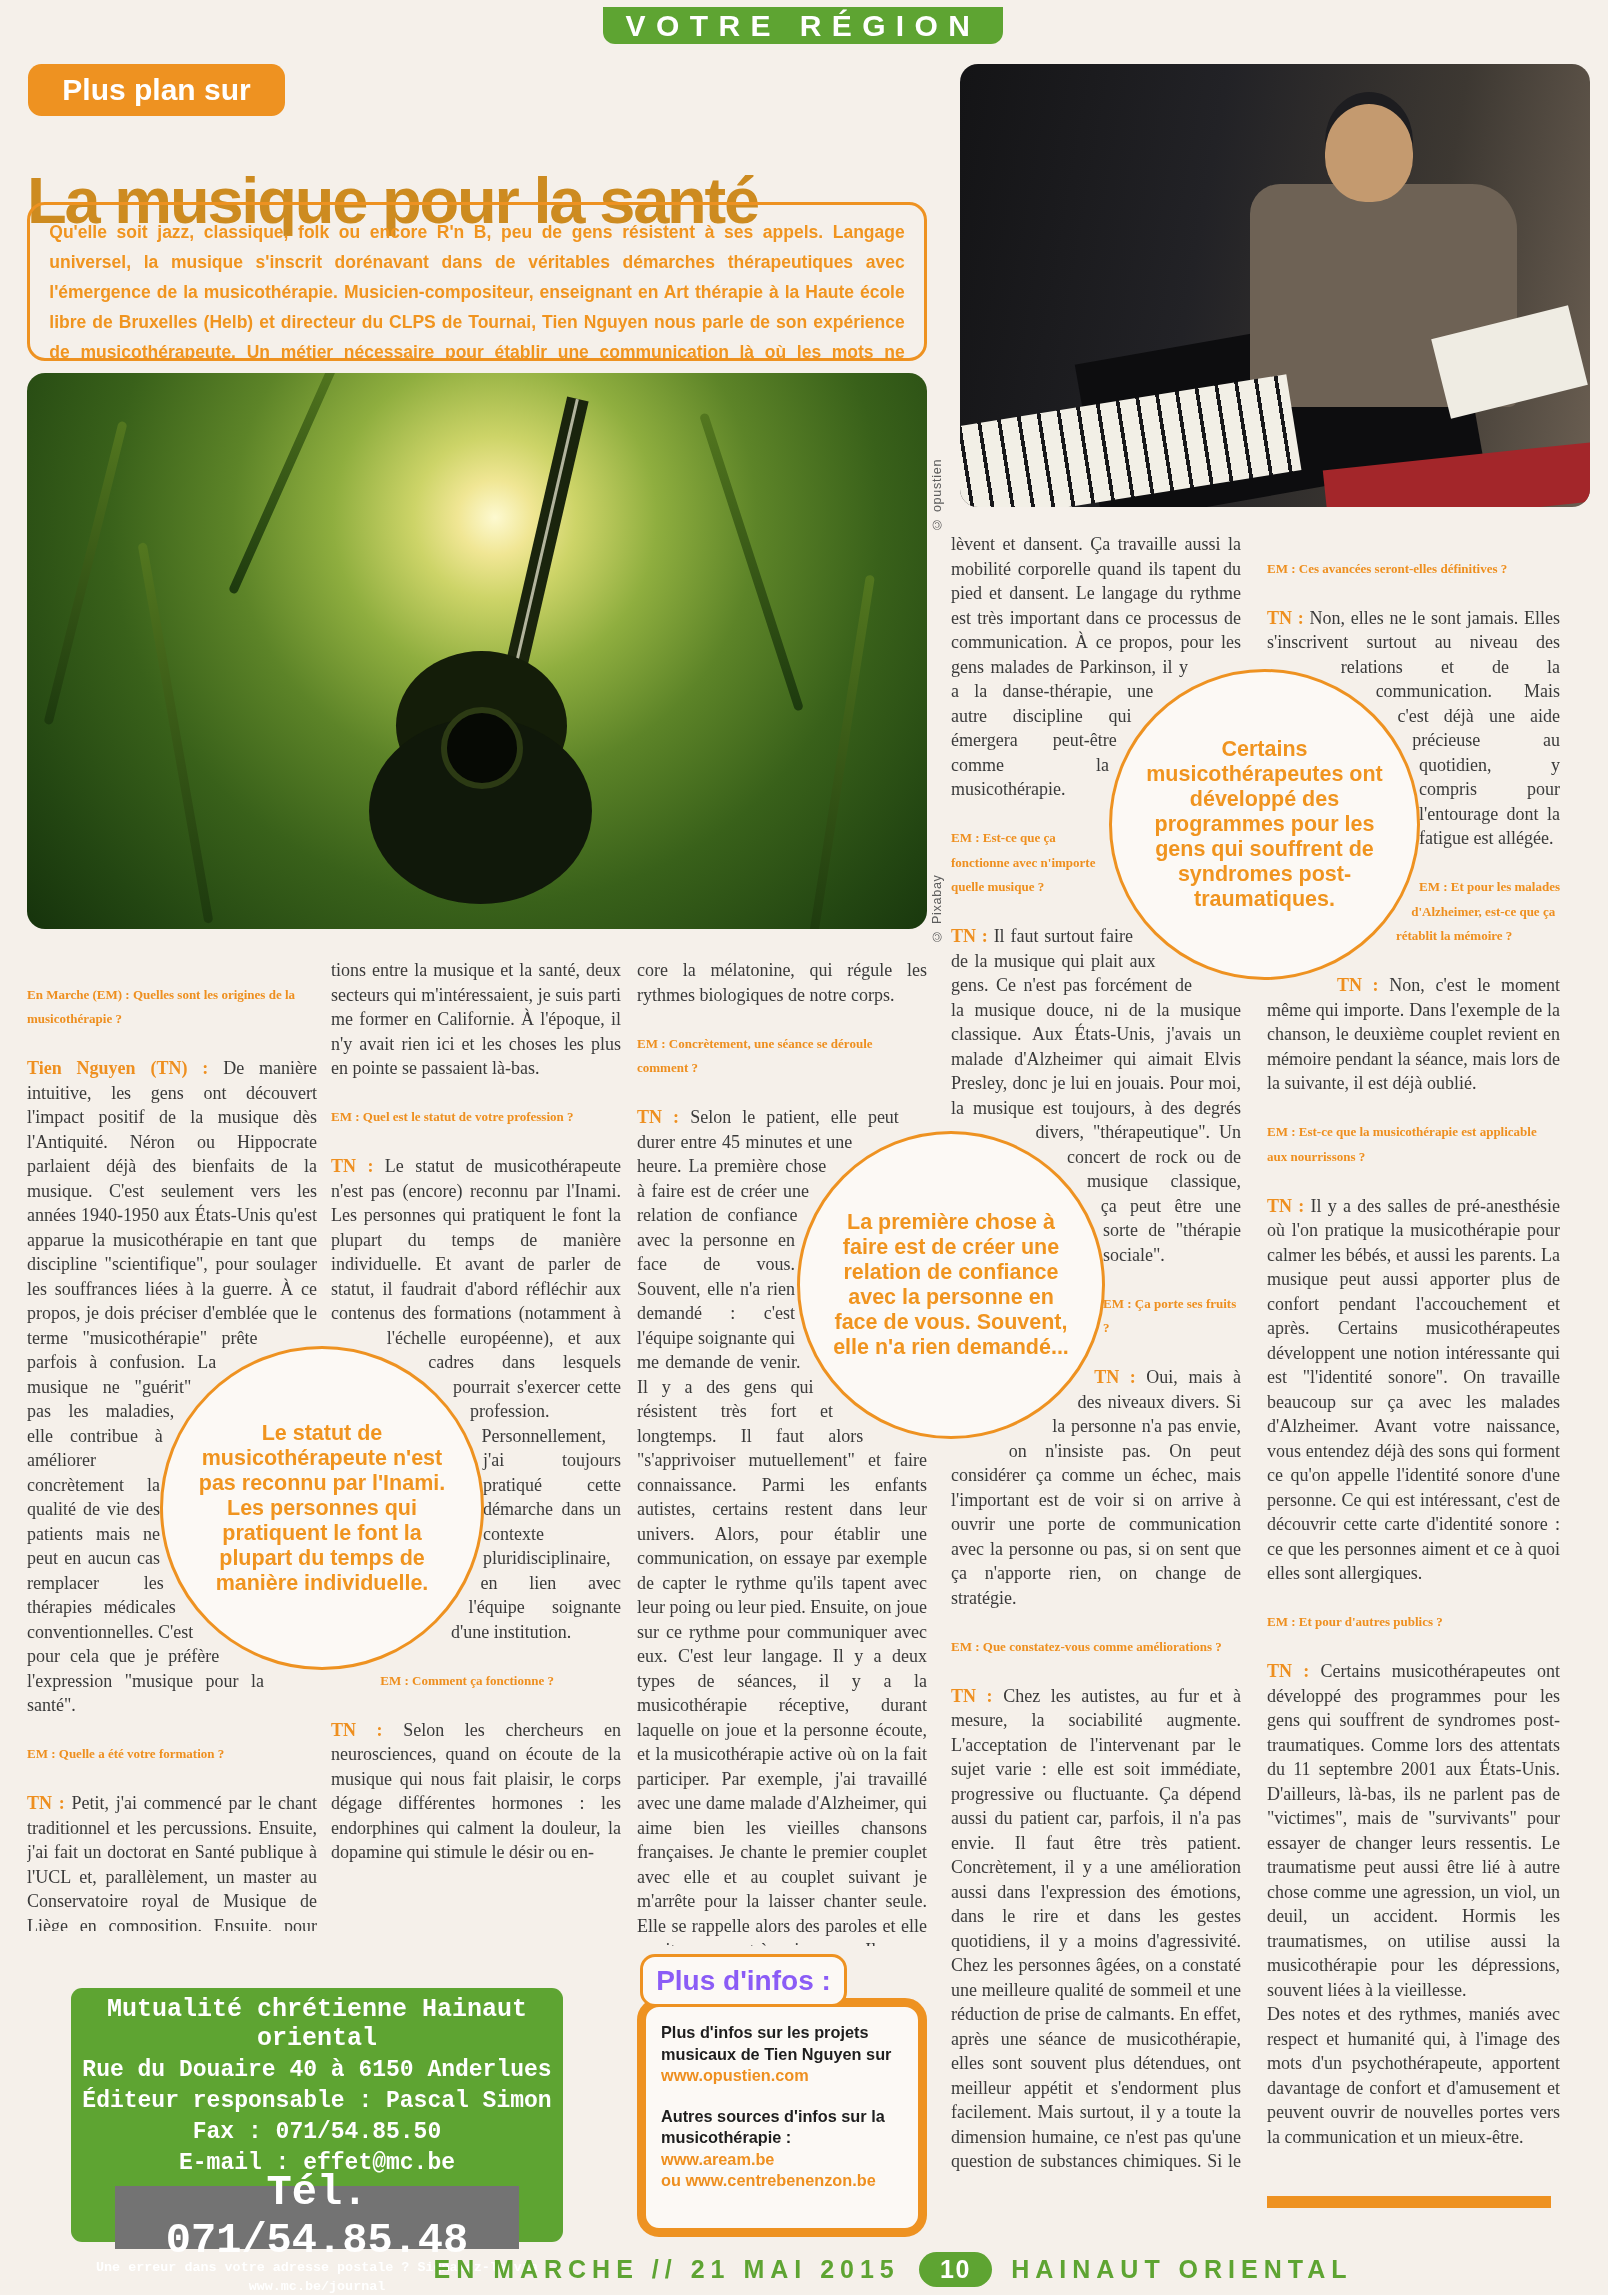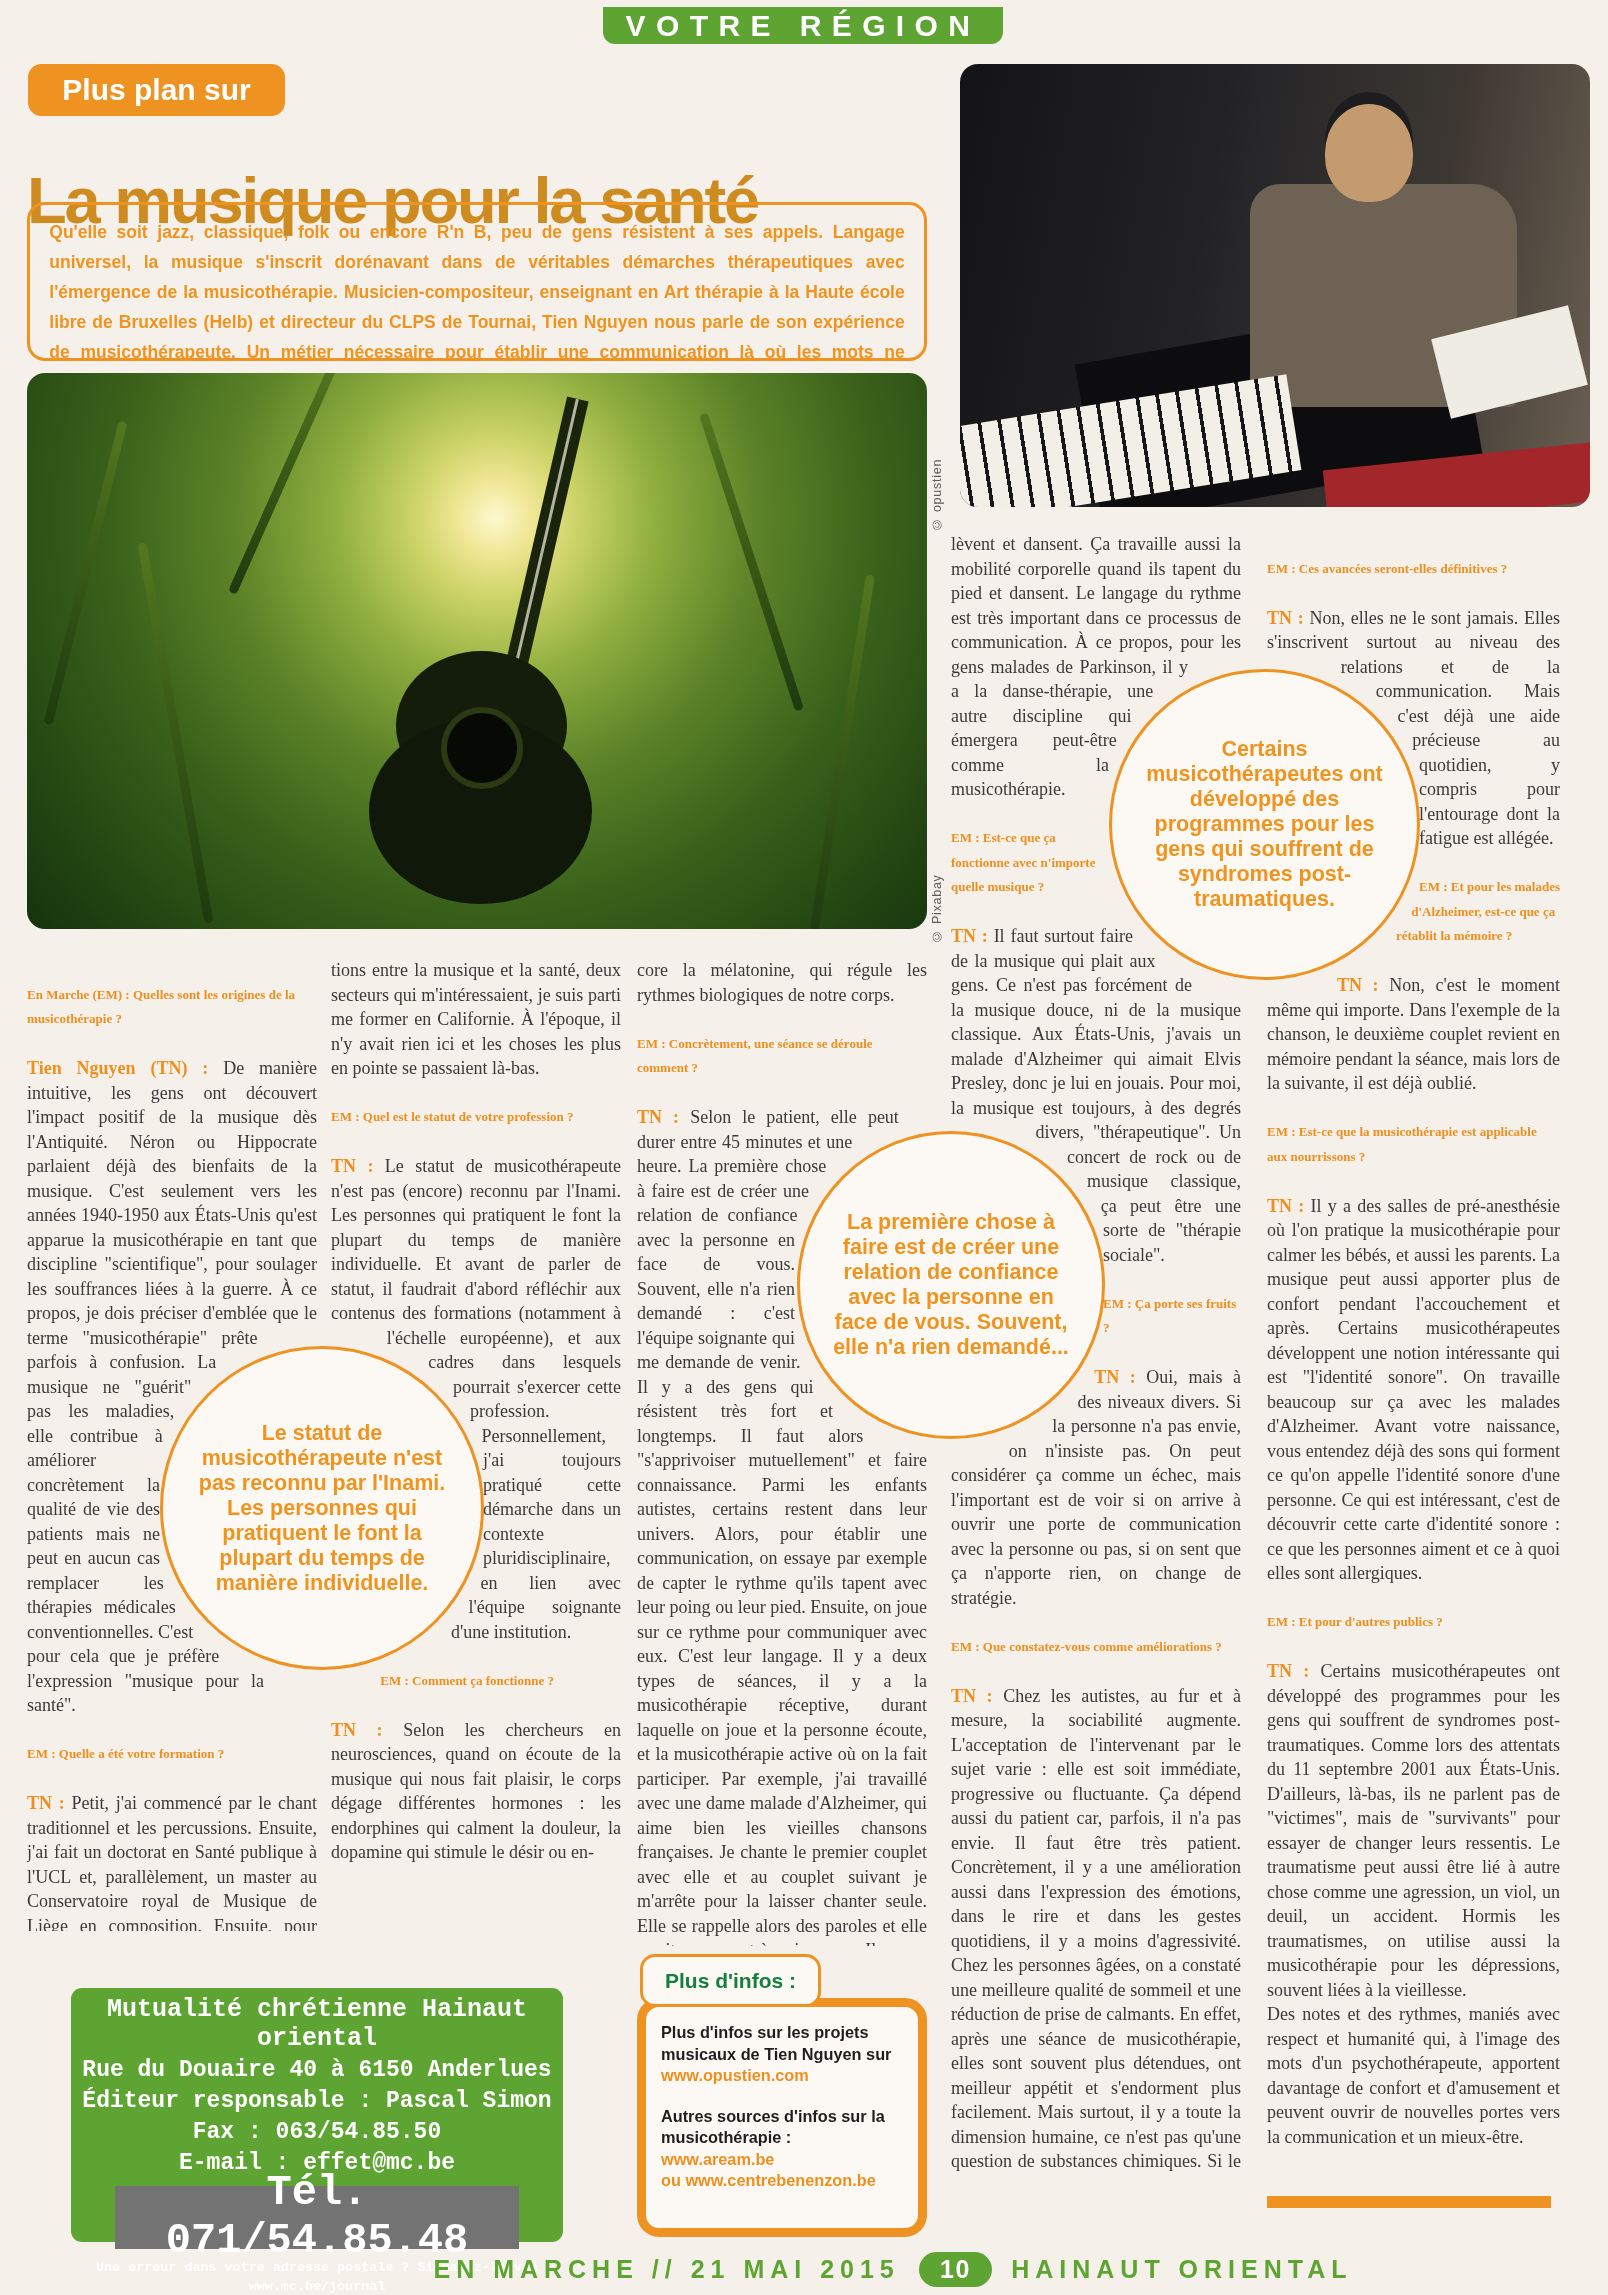--- a/index.html
+++ b/index.html
@@ -74,23 +74,23 @@
   
   .contact{position:absolute;left:71px;top:1988px;width:492px;height:254px;box-sizing:border-box;
     background:#5ea432;border-radius:11px;color:#fff;text-align:center;
     font-family:Liberation Mono, monospace;padding-top:4px;}
   .contact .org{font-weight:bold;font-size:25px;margin:3px 0 1.5px;}
   .contact .line{font-weight:bold;font-size:23px;line-height:31px;}
   .tel{width:404px;height:63px;margin:7.4px auto 0;background:#737373;display:flex;align-items:center;
     justify-content:center;font-weight:bold;font-size:42px;}
   .contact .note{font-size:13.4px;line-height:18.6px;font-weight:bold;margin-top:10.4px;}
   
-  .infos-tab{position:absolute;left:640px;top:1954px;width:181px;height:53px;box-sizing:border-box;
+  .infos-tab{position:absolute;left:640px;top:1954px;width:207px;height:53px;box-sizing:border-box;
     background:#fcf9f5;border:3.7px solid #ee9221;border-radius:15px;display:flex;align-items:center;
-    justify-content:center;color:#15803d;font-family:"Liberation Sans",sans-serif;font-weight:bold;font-size:21px;z-index:3;}
+    justify-content:center;color:#8b5cf6;font-family:"Liberation Sans",sans-serif;font-weight:bold;font-size:28px;z-index:3;}
   .infos-box{position:absolute;left:637px;top:1998px;width:290px;height:239px;box-sizing:border-box;
     background:#fcf9f5;border:9px solid #ee9221;border-radius:22px;padding:15px 15px;z-index:2;
     font-family:"Liberation Sans",sans-serif;font-weight:bold;font-size:16.3px;line-height:21.5px;color:#1e1e1e;text-align:left;}
   .infos-box .lnk{color:#ee8f1f;display:block;text-decoration:none;}
   .infos-box .gap{height:19.3px;}
   
   .footer{position:absolute;left:0;top:2252px;width:1608px;display:flex;align-items:center;justify-content:center;
     gap:19.3px;transform:translateX(89px);color:#5ea432;font-family:"Liberation Sans",sans-serif;
     font-weight:bold;font-size:25px;letter-spacing:6px;}
   .page-badge{background:#5ea432;color:#fff;border-radius:19.3px;padding:3px 21px;letter-spacing:1.5px;}
@@ -181,21 +181,21 @@
   <div class="endbar"></div>
 
   <div class="callout" id="callout1">Le statut de musicothérapeute n'est pas reconnu par l'Inami. Les personnes qui pratiquent le font la plupart du temps de manière individuelle.</div>
   <div class="callout" id="callout2">La première chose à faire est de créer une relation de confiance avec la personne en face de vous. Souvent, elle n'a rien demandé...</div>
   <div class="callout" id="callout3">Certains musicothérapeutes ont développé des programmes pour les gens qui souffrent de syndromes post-traumatiques.</div>
 
   <div class="contact">
     <div class="org">Mutualité chrétienne Hainaut oriental</div>
     <div class="line">Rue du Douaire 40 à 6150 Anderlues</div>
     <div class="line">Éditeur responsable : Pascal Simon</div>
-    <div class="line">Fax : 063/54.85.50</div>
+    <div class="line">Fax : 071/54.85.50</div>
     <div class="line">E-mail : effet@mc.be</div>
     <div class="tel">Tél. 071/54.85.48</div>
     <div class="note">
       <span>Une erreur dans votre adresse postale ? Signalez-le via www.mc.be/journal</span><br>
       <span>ou auprès du 0800 10 9 8 7</span>
     </div>
   </div>
 
   <div class="infos-tab">Plus d'infos :</div>
   <div class="infos-box">

